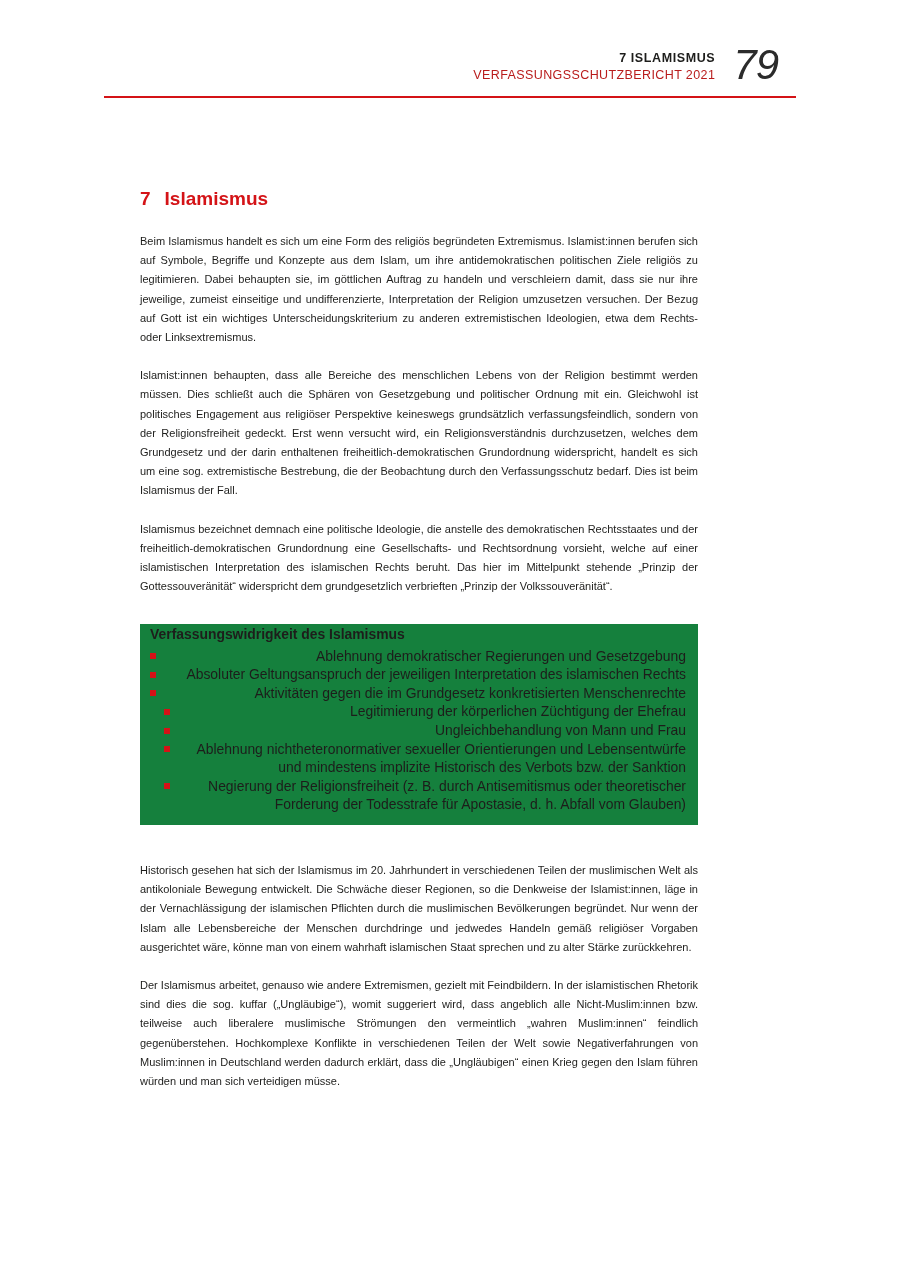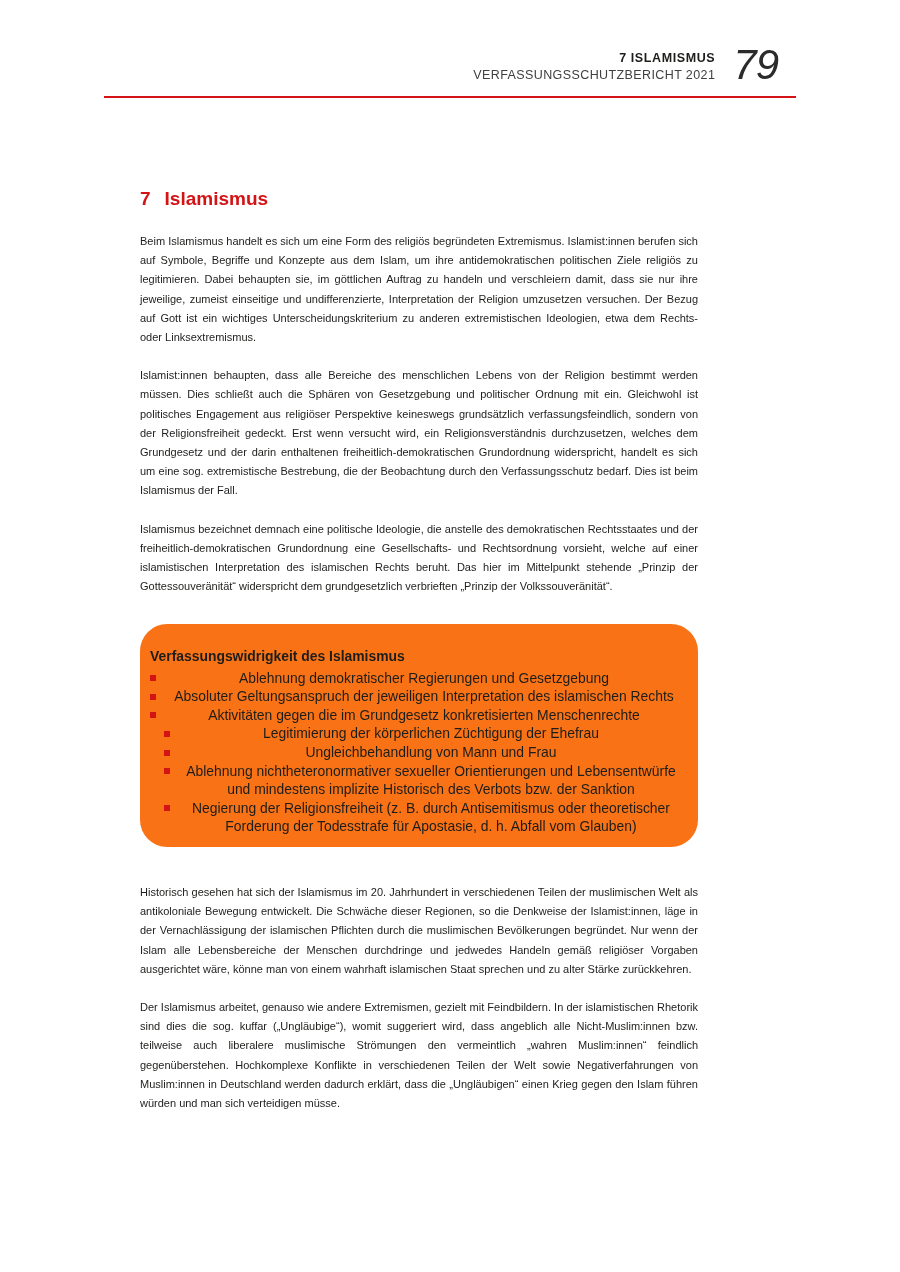--- a/index.html
+++ b/index.html
@@ -31,21 +31,21 @@
   .head-chapter {
     font-size: 12.5px;
     font-weight: bold;
     letter-spacing: 0.6px;
     color: #1d1d1b;
     margin-bottom: 3px;
   }
   .head-report {
     font-size: 12.5px;
     letter-spacing: 0.4px;
-    color: #404040;
+    color: #b91c1c;
   }
   .head-pagenum {
     font-size: 42px;
     line-height: 1;
     font-weight: 400;
     color: #2b2b2b;
     letter-spacing: -1px;
     font-style: italic;
   }
   .head-rule {
@@ -77,38 +77,37 @@
     line-height: 19.2px;
     text-align: justify;
     hyphens: auto;
     -webkit-hyphens: auto;
     margin-bottom: 19px;
   }
   .para:last-child { margin-bottom: 0; }
 
   
   .info-box {
-    background: #f97316;
-    padding: 23px 12px 11px 10px;
+    background: #15803d;
+    padding: 1px 12px 11px 10px;
     margin: 28px 0 36px 0;
     width: 100%;
-    border-radius: 27px;
   }
   .box-title {
     font-size: 13.9px;
     font-weight: bold;
     line-height: 19.2px;
     margin-bottom: 2px;
   }
   .box-item {
     position: relative;
     font-size: 13.9px;
     line-height: 18.6px;
     padding-left: 12px;
-    text-align: center;
+    text-align: right;
   }
   .box-item::before {
     content: "";
     position: absolute;
     left: 0;
     top: 6.5px;
     width: 6px;
     height: 6px;
     background: #d41317;
   }

